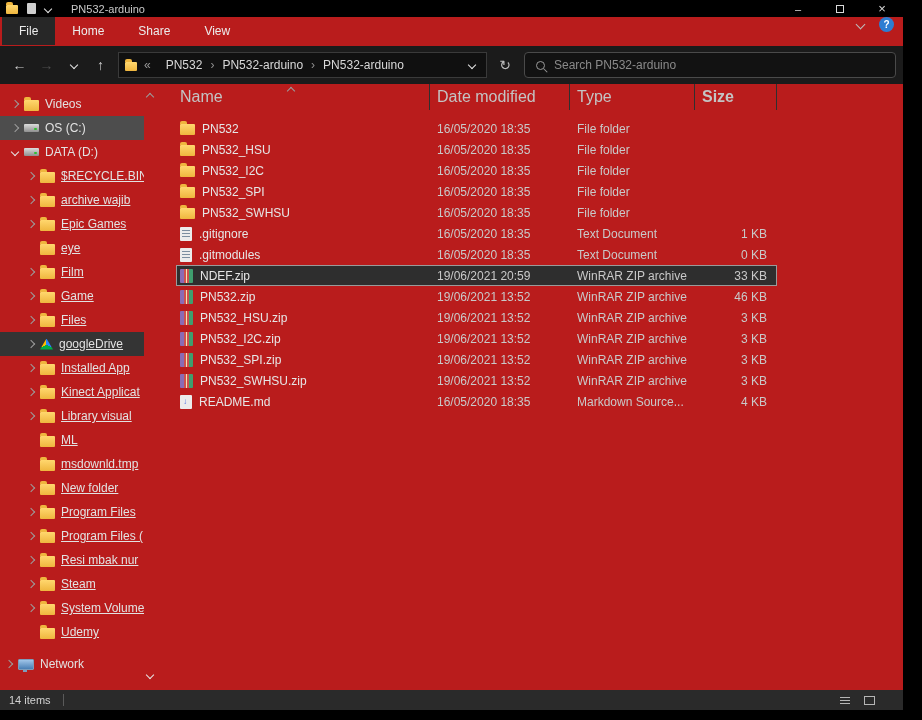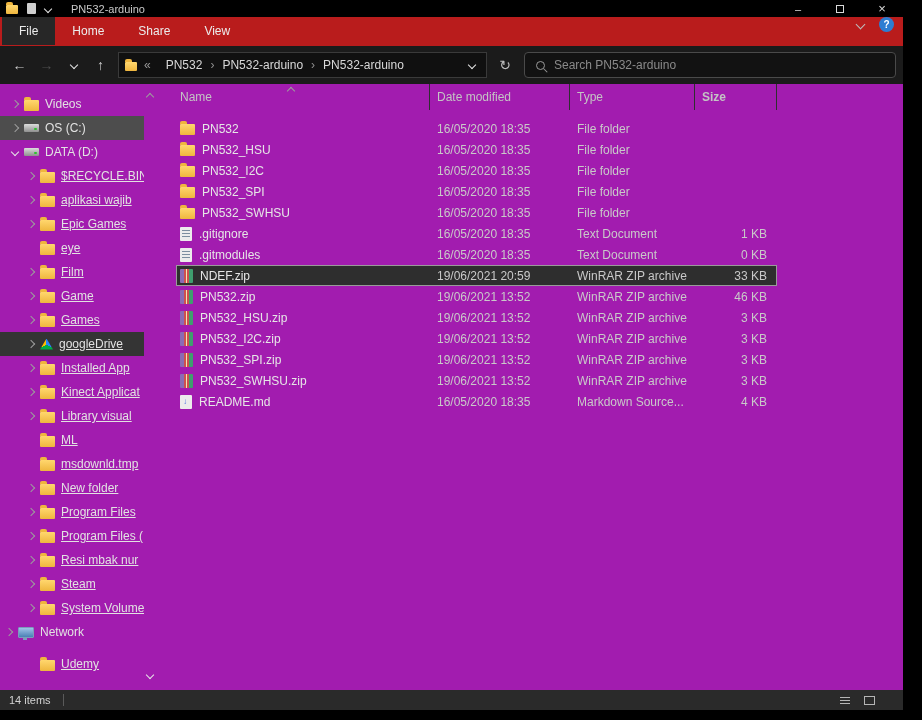--- a/index.html
+++ b/index.html
@@ -57,38 +57,38 @@
   .icon-network::after{content:"";position:absolute;left:4px;bottom:-3px;width:4px;height:2px;background:#7d9cbb;}
   .icon-page{width:12px;height:14px;background:#ececec;border-radius:1px;position:relative;}
   .icon-page::before{content:"";position:absolute;left:2px;top:3px;right:2px;height:1px;background:#7c8ea0;box-shadow:0 3px 0 #7c8ea0,0 6px 0 #7c8ea0;}
   .icon-zip{width:13px;height:14px;border-radius:1px;background:linear-gradient(90deg,#8b6bb5 0 34%,#cf4f4f 34% 67%,#3f9e6e 67%);position:relative;}
   .icon-zip::before{content:"";position:absolute;left:6px;top:0;width:1px;height:100%;background:#f3e6b0;}
   .icon-md{width:12px;height:14px;background:#ececec;border-radius:1px;position:relative;}
   .icon-md::before{content:"↓";position:absolute;left:3px;top:2px;font-size:8px;color:#4a6ee0;}
   .qat-page{width:9px;height:11px;background:#cfcfcf;border-radius:1px;}
 
   
-  .content{flex:1;display:flex;min-height:0;background:#a21caf;}
+  .content{flex:1;display:flex;min-height:0;background:#b91c1c;}
 
   
   .sidebar{width:160px;flex:0 0 auto;position:relative;padding-top:8px;overflow:hidden;box-sizing:border-box;}
   .sb-item{height:24px;display:flex;align-items:center;gap:6px;font-size:12px;color:#e2e2e2;width:144px;box-sizing:border-box;}
   .sb-item.ind0{padding-left:6px;}
   .sb-item.ind1{padding-left:12px;}
   .sb-item.ind2{padding-left:28px;text-decoration:underline;}
   .sb-item.selected{background:#4d4d4d;}
   .sb-item.hover{background:#343434;}
   .sb-item:last-of-type{margin-top:8px;}
   .sb-label{white-space:nowrap;overflow:hidden;flex:1;}
   .sb-scroll-up{position:absolute;top:10px;right:7px;}
   .sb-scroll-down{position:absolute;bottom:12px;right:7px;}
 
   
   .main{flex:1;display:flex;flex-direction:column;min-width:0;position:relative;}
-  .cols{display:flex;height:26px;flex:0 0 auto;color:#c4c4c4;font-size:12px;align-items:center;position:relative;}
+  .cols{display:flex;height:26px;flex:0 0 auto;color:#c4c4c4;font-size:16px;align-items:center;position:relative;}
   .colh{height:100%;display:flex;align-items:center;border-right:1px solid #2f2f2f;padding-left:7px;box-sizing:border-box;}
   .colh.name{width:270px;padding-left:20px;position:relative;}
   .colh.modified{width:140px;}
   .colh.type{width:125px;}
   .colh.size{width:82px;font-weight:bold;}
   .sort-chev{position:absolute;left:128px;top:4px;}
   .rows{padding-top:8px;}
   .row{display:flex;height:21px;align-items:center;margin-left:16px;width:601px;box-sizing:border-box;}
   .row.selected{background:#2e2e2e;outline:1px solid #9a9a9a;outline-offset:-1px;}
   .cell{display:flex;align-items:center;font-size:12px;box-sizing:border-box;height:100%;}
@@ -200,21 +200,21 @@
 
         <div class="sb-item ind2">
           <span class="chev right"></span>
           <span class="fi icon-folder"></span>
           <span class="sb-label">$RECYCLE.BIN</span>
         </div>
 
         <div class="sb-item ind2">
           <span class="chev right"></span>
           <span class="fi icon-folder"></span>
-          <span class="sb-label">aplikasi wajib</span>
+          <span class="sb-label">archive wajib</span>
         </div>
 
         <div class="sb-item ind2">
           <span class="chev right"></span>
           <span class="fi icon-folder"></span>
           <span class="sb-label">Epic Games</span>
         </div>
 
         <div class="sb-item ind2">
           <span class="chev none"></span>
@@ -230,21 +230,21 @@
 
         <div class="sb-item ind2">
           <span class="chev right"></span>
           <span class="fi icon-folder"></span>
           <span class="sb-label">Game</span>
         </div>
 
         <div class="sb-item ind2">
           <span class="chev right"></span>
           <span class="fi icon-folder"></span>
-          <span class="sb-label">Games</span>
+          <span class="sb-label">Files</span>
         </div>
 
         <div class="sb-item ind2 hover">
           <span class="chev right"></span>
           <span class="fi icon-gdrive"></span>
           <span class="sb-label">googleDrive</span>
         </div>
 
         <div class="sb-item ind2">
           <span class="chev right"></span>
@@ -306,30 +306,30 @@
           <span class="fi icon-folder"></span>
           <span class="sb-label">Steam</span>
         </div>
 
         <div class="sb-item ind2">
           <span class="chev right"></span>
           <span class="fi icon-folder"></span>
           <span class="sb-label">System Volume</span>
         </div>
 
+        <div class="sb-item ind2">
+          <span class="chev none"></span>
+          <span class="fi icon-folder"></span>
+          <span class="sb-label">Udemy</span>
+        </div>
+
         <div class="sb-item ind0">
           <span class="chev right"></span>
           <span class="fi icon-network"></span>
           <span class="sb-label">Network</span>
-        </div>
-
-        <div class="sb-item ind2">
-          <span class="chev none"></span>
-          <span class="fi icon-folder"></span>
-          <span class="sb-label">Udemy</span>
         </div>
 
       <span class="chev up sb-scroll-up"></span>
       <span class="chev down sb-scroll-down"></span>
     </div>
 
     <div class="main">
       <div class="cols">
         <div class="colh name">
           <span class="chev up sort-chev"></span>

